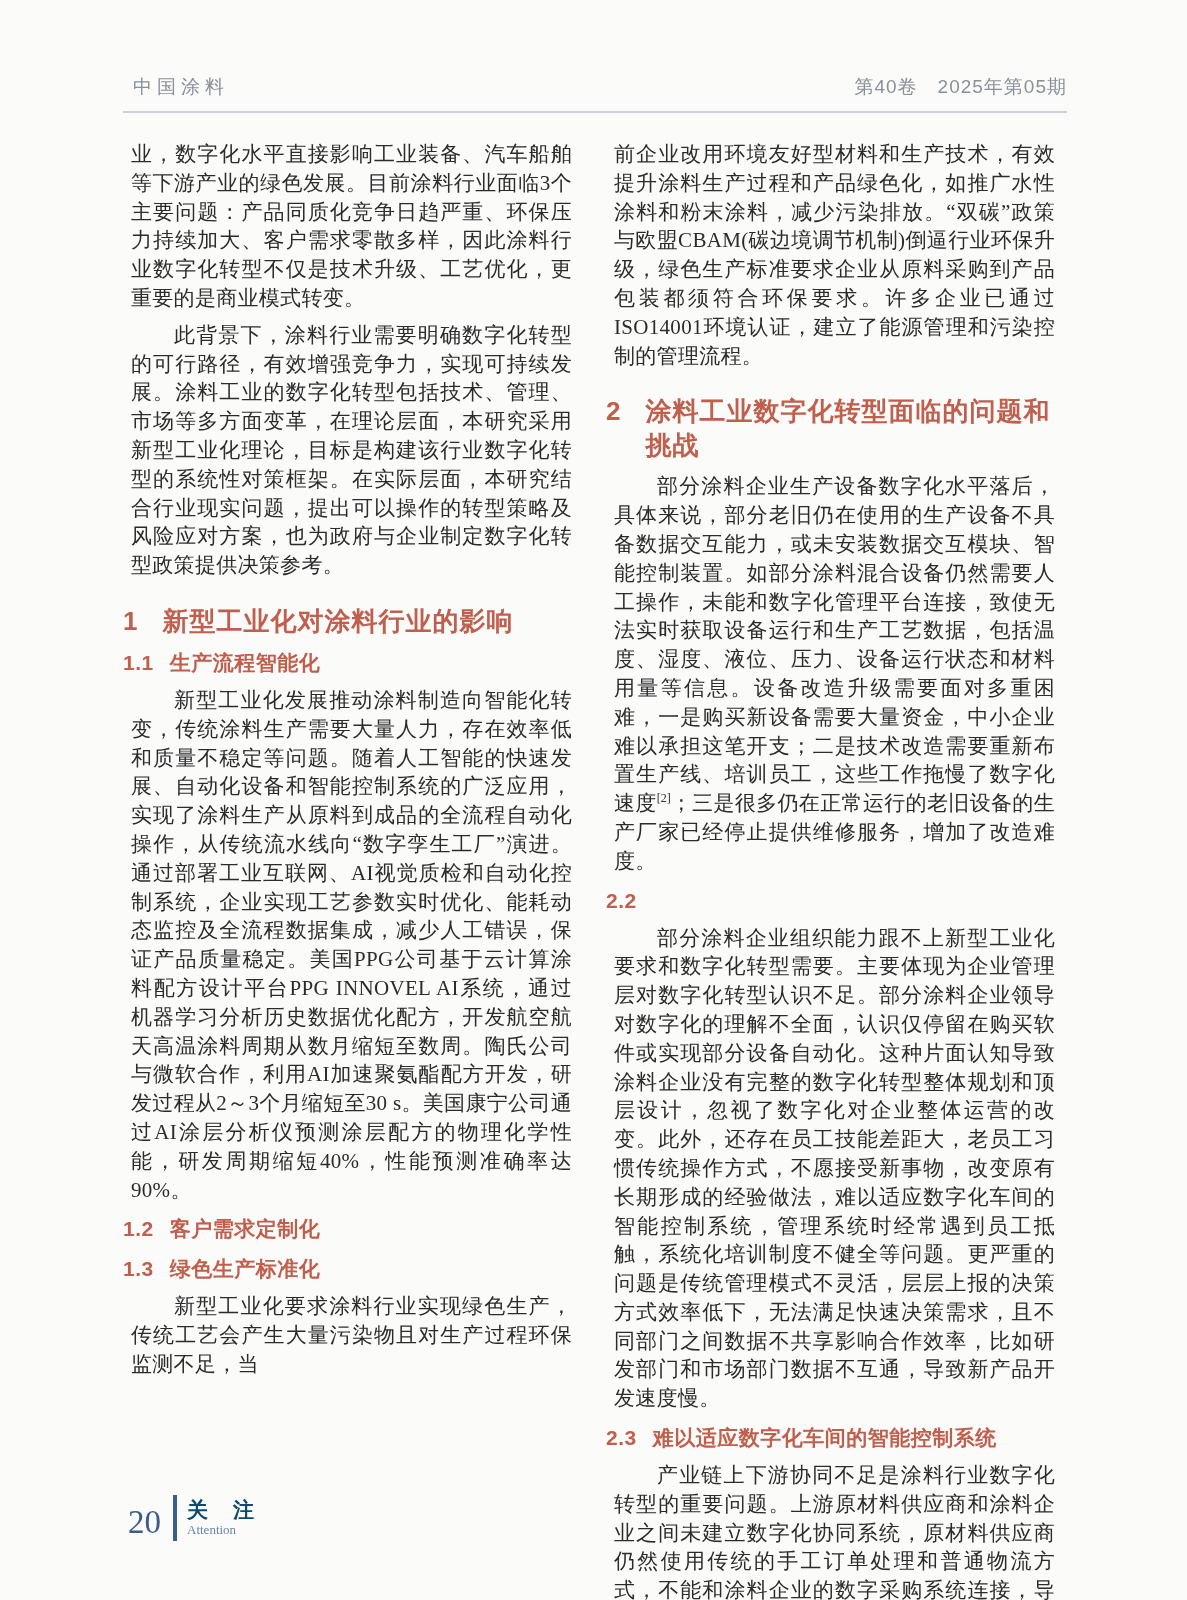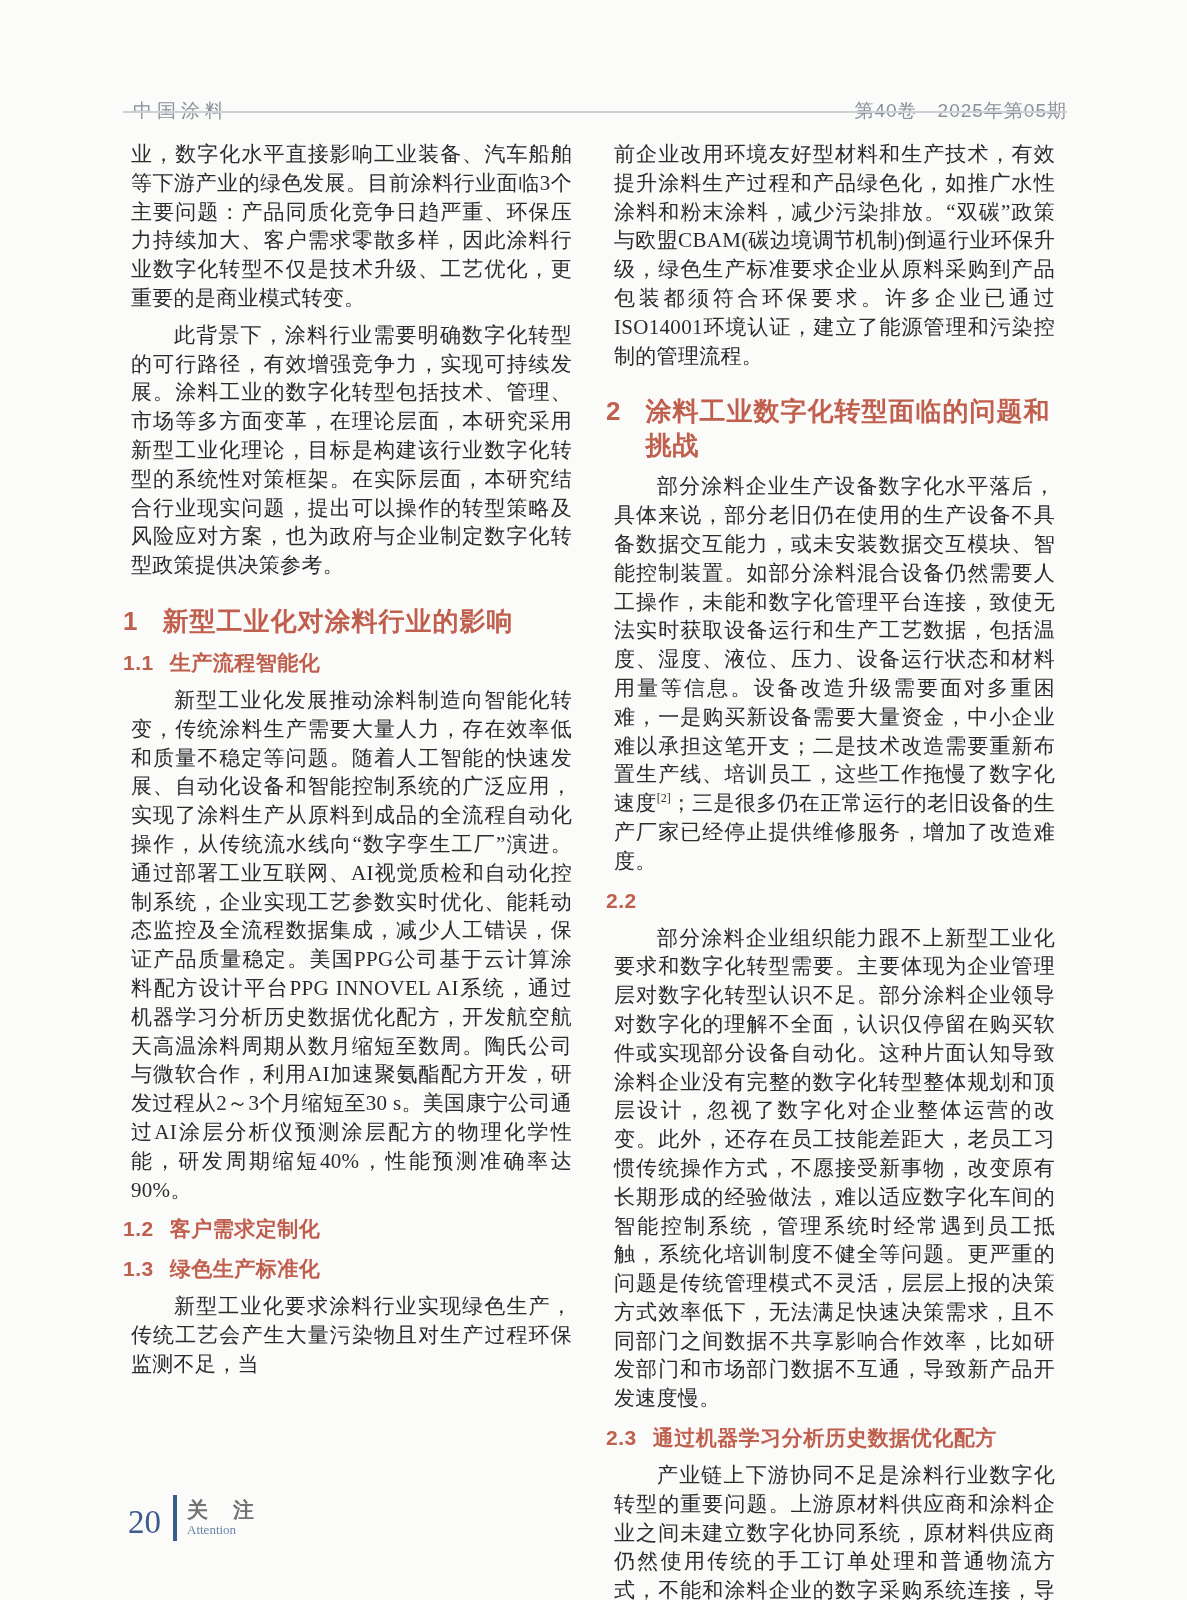--- a/index.html
+++ b/index.html
@@ -18,21 +18,21 @@
     --body-ink:#2b2b2b;
   }
   
   .run-head{
     position:absolute;left:133px;right:120px;top:74px;
     display:flex;justify-content:space-between;align-items:flex-end;
     font-family:"Liberation Sans","DejaVu Sans",sans-serif;
     font-size:19px;color:var(--header-gray);
   }
   .run-head .journal{letter-spacing:5px;}
-  .run-head .issue{letter-spacing:1px;margin-top:24px;}
+  .run-head .issue{letter-spacing:1px;}
   .head-rule{
     position:absolute;left:123px;right:120px;top:111px;
     border-top:2px solid #ccd1d7;height:0;
   }
   
   .columns{
     position:absolute;left:123px;top:132px;width:940px;
     display:grid;grid-template-columns:457px 457px;column-gap:26px;
     align-content:start;
   }
@@ -77,21 +77,21 @@
     font-size:33px;color:var(--footer-blue);
     margin-right:12px;margin-top:10px;text-align:center;
   }
   .footer-bar{
     width:4px;height:46px;background:var(--footer-blue);
     margin-right:10px;flex:0 0 auto;
   }
   .footer-col{display:flex;flex-direction:column;justify-content:center;}
   .footer-cn{
     font-family:"Liberation Sans","DejaVu Sans",sans-serif;
-    font-weight:bold;font-size:21px;line-height:24px;color:#737373;
+    font-weight:bold;font-size:21px;line-height:24px;color:#0c4a6e;
     letter-spacing:2px;
   }
   .footer-en{
     font-family:"Liberation Serif","DejaVu Serif",serif;
     font-size:13px;line-height:16px;color:#6b86ab;
   }
 </style>
 </head>
 <body>
 
@@ -132,21 +132,21 @@
           <span class="h-num">2</span>
           <span class="h-text">涂料工业数字化转型面临的问题和挑战</span>
         </div>
         <p class="body-p">部分涂料企业生产设备数字化水平落后，具体来说，部分老旧仍在使用的生产设备不具备数据交互能力，或未安装数据交互模块、智能控制装置。如部分涂料混合设备仍然需要人工操作，未能和数字化管理平台连接，致使无法实时获取设备运行和生产工艺数据，包括温度、湿度、液位、压力、设备运行状态和材料用量等信息。设备改造升级需要面对多重困难，一是购买新设备需要大量资金，中小企业难以承担这笔开支；二是技术改造需要重新布置生产线、培训员工，这些工作拖慢了数字化速度<sup>[2]</sup>；三是很多仍在正常运行的老旧设备的生产厂家已经停止提供维修服务，增加了改造难度。</p>
         <div class="sec-h2">
           <span class="h-num">2.2</span>
         </div>
         <p class="body-p">部分涂料企业组织能力跟不上新型工业化要求和数字化转型需要。主要体现为企业管理层对数字化转型认识不足。部分涂料企业领导对数字化的理解不全面，认识仅停留在购买软件或实现部分设备自动化。这种片面认知导致涂料企业没有完整的数字化转型整体规划和顶层设计，忽视了数字化对企业整体运营的改变。此外，还存在员工技能差距大，老员工习惯传统操作方式，不愿接受新事物，改变原有长期形成的经验做法，难以适应数字化车间的智能控制系统，管理系统时经常遇到员工抵触，系统化培训制度不健全等问题。更严重的问题是传统管理模式不灵活，层层上报的决策方式效率低下，无法满足快速决策需求，且不同部门之间数据不共享影响合作效率，比如研发部门和市场部门数据不互通，导致新产品开发速度慢。</p>
         <div class="sec-h2">
           <span class="h-num">2.3</span>
-          <span class="h-text">通过机器学习分析历史数据优化配方</span>
+          <span class="h-text">难以适应数字化车间的智能控制系统</span>
         </div>
         <p class="body-p">产业链上下游协同不足是涂料行业数字化转型的重要问题。上游原材料供应商和涂料企业之间未建立数字化协同系统，原材料供应商仍然使用传统的手工订单处理和普通物流方式，不能和涂料企业的数字采购系统连接，导致原材料供应经常出现延误或数量错误。比如当涂料企业需要根据市场变化调整生</p>
       </section>
   </div>
 
   <div class="footer">
     <span class="page-num">20</span>
     <span class="footer-bar"></span>
     <span class="footer-col">
       <span class="footer-cn">关　注</span>

